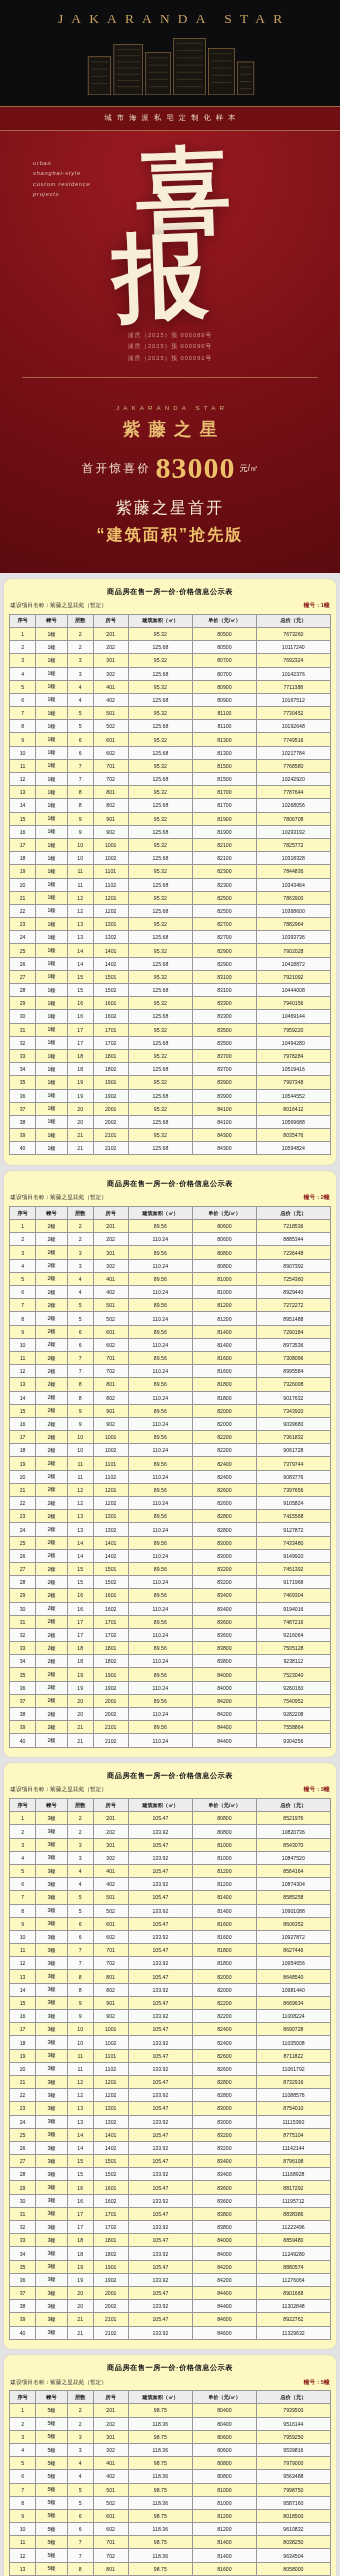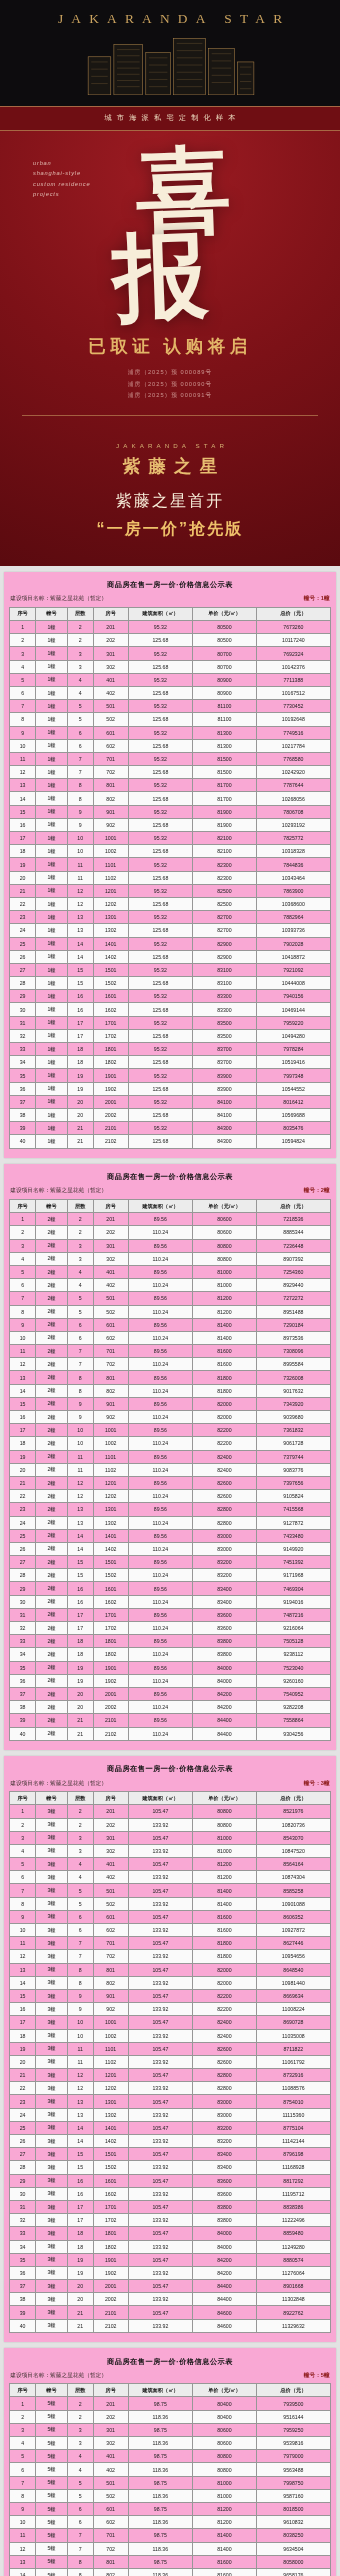--- a/index.html
+++ b/index.html
@@ -105,24 +105,25 @@
   .price-value{
     font-size:30px;font-weight:bold;color:#eec06a;
     font-family:"Liberation Serif",serif;
     vertical-align:middle;margin:0 4.1px;letter-spacing:1px;
   }
   .price-unit{font-size:8.2px;vertical-align:middle;}
   .slogans{margin-top:9.3px;font-size:16px;letter-spacing:2.1px;line-height:1.7;color:#f6ecd8;}
   .slogan2{color:#eec06a;font-weight:bold;}
   
   .sheet{
-    background:#f9a8d4;
+    background:#fef9c3;
     margin:6.2px 4.1px;
     padding:8.2px 5.2px 9.3px;
     box-shadow:0 0 1.5px rgba(0,0,0,.18);
+    border-radius:7px;
   }
   .sheet-title{
     text-align:center;
     font-weight:bold;
     font-size:7.2px;
     color:#151515;
     letter-spacing:0.5px;
   }
   .sheet-meta{
     display:flex;
@@ -186,37 +187,39 @@
       <div>shanghai-style</div>
       <div>custom residence</div>
       <div>projects</div>
     </div>
 
     <div class="big-chars">
       <span class="ch ch1">喜</span>
       <span class="ch ch2">报</span>
     </div>
 
-    <div class="announce">已取证 认购将启</div>
 
     <div class="permits">
       <div>浦房（2025）预 000089号</div>
       <div>浦房（2025）预 000090号</div>
       <div>浦房（2025）预 000091号</div>
     </div>
 
     <div class="divider">
       <div class="sub-brand">JAKARANDA STAR</div>
       <div class="project-name">紫藤之星</div>
     </div>
 
+    <div class="price-row">
+      <span class="price-label">首开惊喜价</span><span class="price-value">83000</span><span class="price-unit">元/㎡</span>
+    </div>
 
     <div class="slogans">
       <div class="slogan1">紫藤之星首开</div>
-      <div class="slogan2">“一房一价”抢先版</div>
+      <div class="slogan2">“建筑面积”抢先版</div>
     </div>
   </div>
 </div>
 
 <section class="sheet">
   <div class="sheet-title">商品房在售一房一价·价格信息公示表</div>
   <div class="sheet-meta">
     <span>建设项目名称：紫藤之星花苑（暂定）</span>
     <span class="bno">幢号：1幢</span>
   </div>

